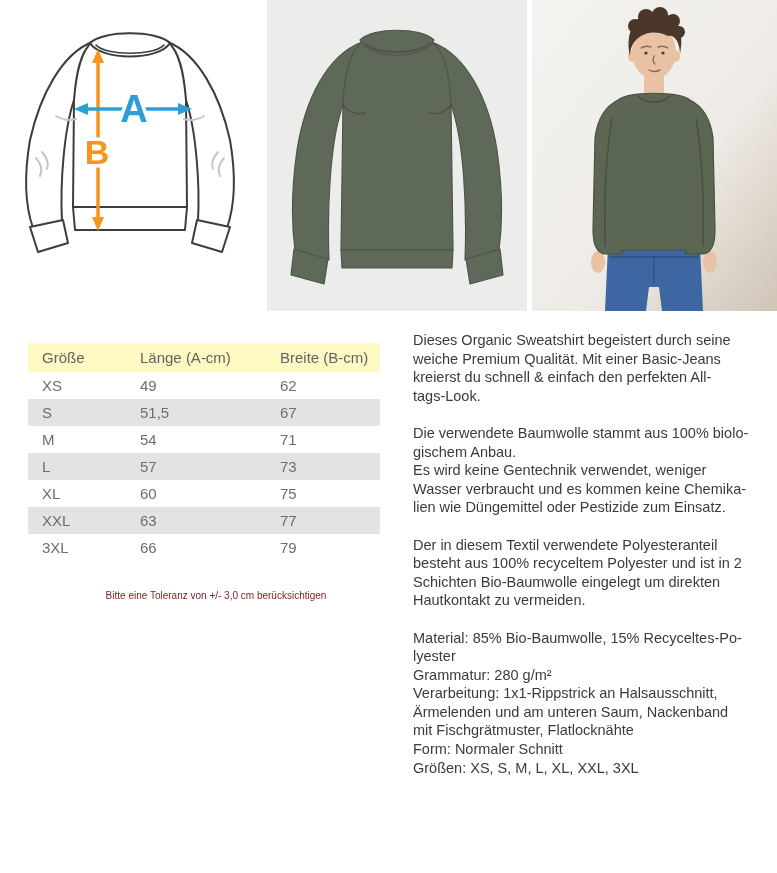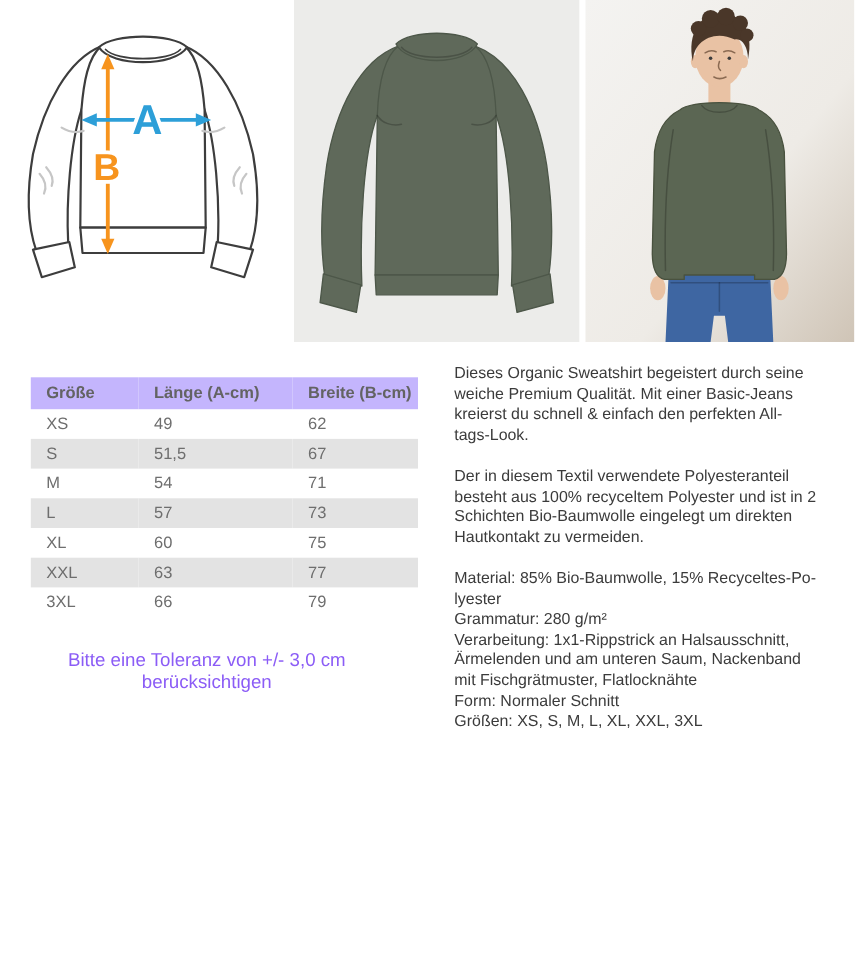--- a/index.html
+++ b/index.html
@@ -30,29 +30,29 @@
   
   .size-table {
     position:absolute; left:28px; top:343px; width:352px;
     border-collapse:collapse; table-layout:fixed;
     font-size:15px; color:#6e6e6e;
   }
   .size-table col.c1 { width:98px; }
   .size-table col.c2 { width:140px; }
   .size-table col.c3 { width:114px; }
   .size-table th {
-    background:#c4b5fd; font-weight:bold; text-align:left; color:#636363;
+    background:#fef9c3; font-weight:normal; text-align:left; color:#636363;
     height:29px; padding-left:14px;
   }
   .size-table td { height:27px; padding-left:14px; }
   .size-table tbody tr:nth-child(even) { background:#e3e3e3; }
 
   .tolerance {
-    position:absolute; left:12px; top:590px; width:352px;
-    text-align:center; font-size:17px; color:#8b5cf6;
+    position:absolute; left:40px; top:590px; width:352px;
+    text-align:center; font-size:10px; color:#7f1d1d;
   }
 
   
   .description {
     position:absolute; left:413px; top:331px; width:362px;
     font-size:14.5px; line-height:18.6px; color:#3b3b3b;
   }
   .description p { white-space:pre-line; margin:0 0 18.6px 0; }
   .description p:last-child { margin-bottom:16px; }
 </style>
@@ -229,20 +229,25 @@
     </tbody>
   </table>
 
   <div class="tolerance">Bitte eine Toleranz von +/- 3,0 cm berücksichtigen</div>
 
   <div class="description">
     <p>Dieses Organic Sweatshirt begeistert durch seine
 weiche Premium Qualität. Mit einer Basic-Jeans
 kreierst du schnell &amp; einfach den perfekten All-
 tags-Look.</p>
+    <p>Die verwendete Baumwolle stammt aus 100% biolo-
+gischem Anbau.
+Es wird keine Gentechnik verwendet, weniger
+Wasser verbraucht und es kommen keine Chemika-
+lien wie Düngemittel oder Pestizide zum Einsatz.</p>
     <p>Der in diesem Textil verwendete Polyesteranteil
 besteht aus 100% recyceltem Polyester und ist in 2
 Schichten Bio-Baumwolle eingelegt um direkten
 Hautkontakt zu vermeiden.</p>
     <p>Material: 85% Bio-Baumwolle, 15% Recyceltes-Po-
 lyester
 Grammatur: 280 g/m²
 Verarbeitung: 1x1-Rippstrick an Halsausschnitt,
 Ärmelenden und am unteren Saum, Nackenband
 mit Fischgrätmuster, Flatlocknähte

